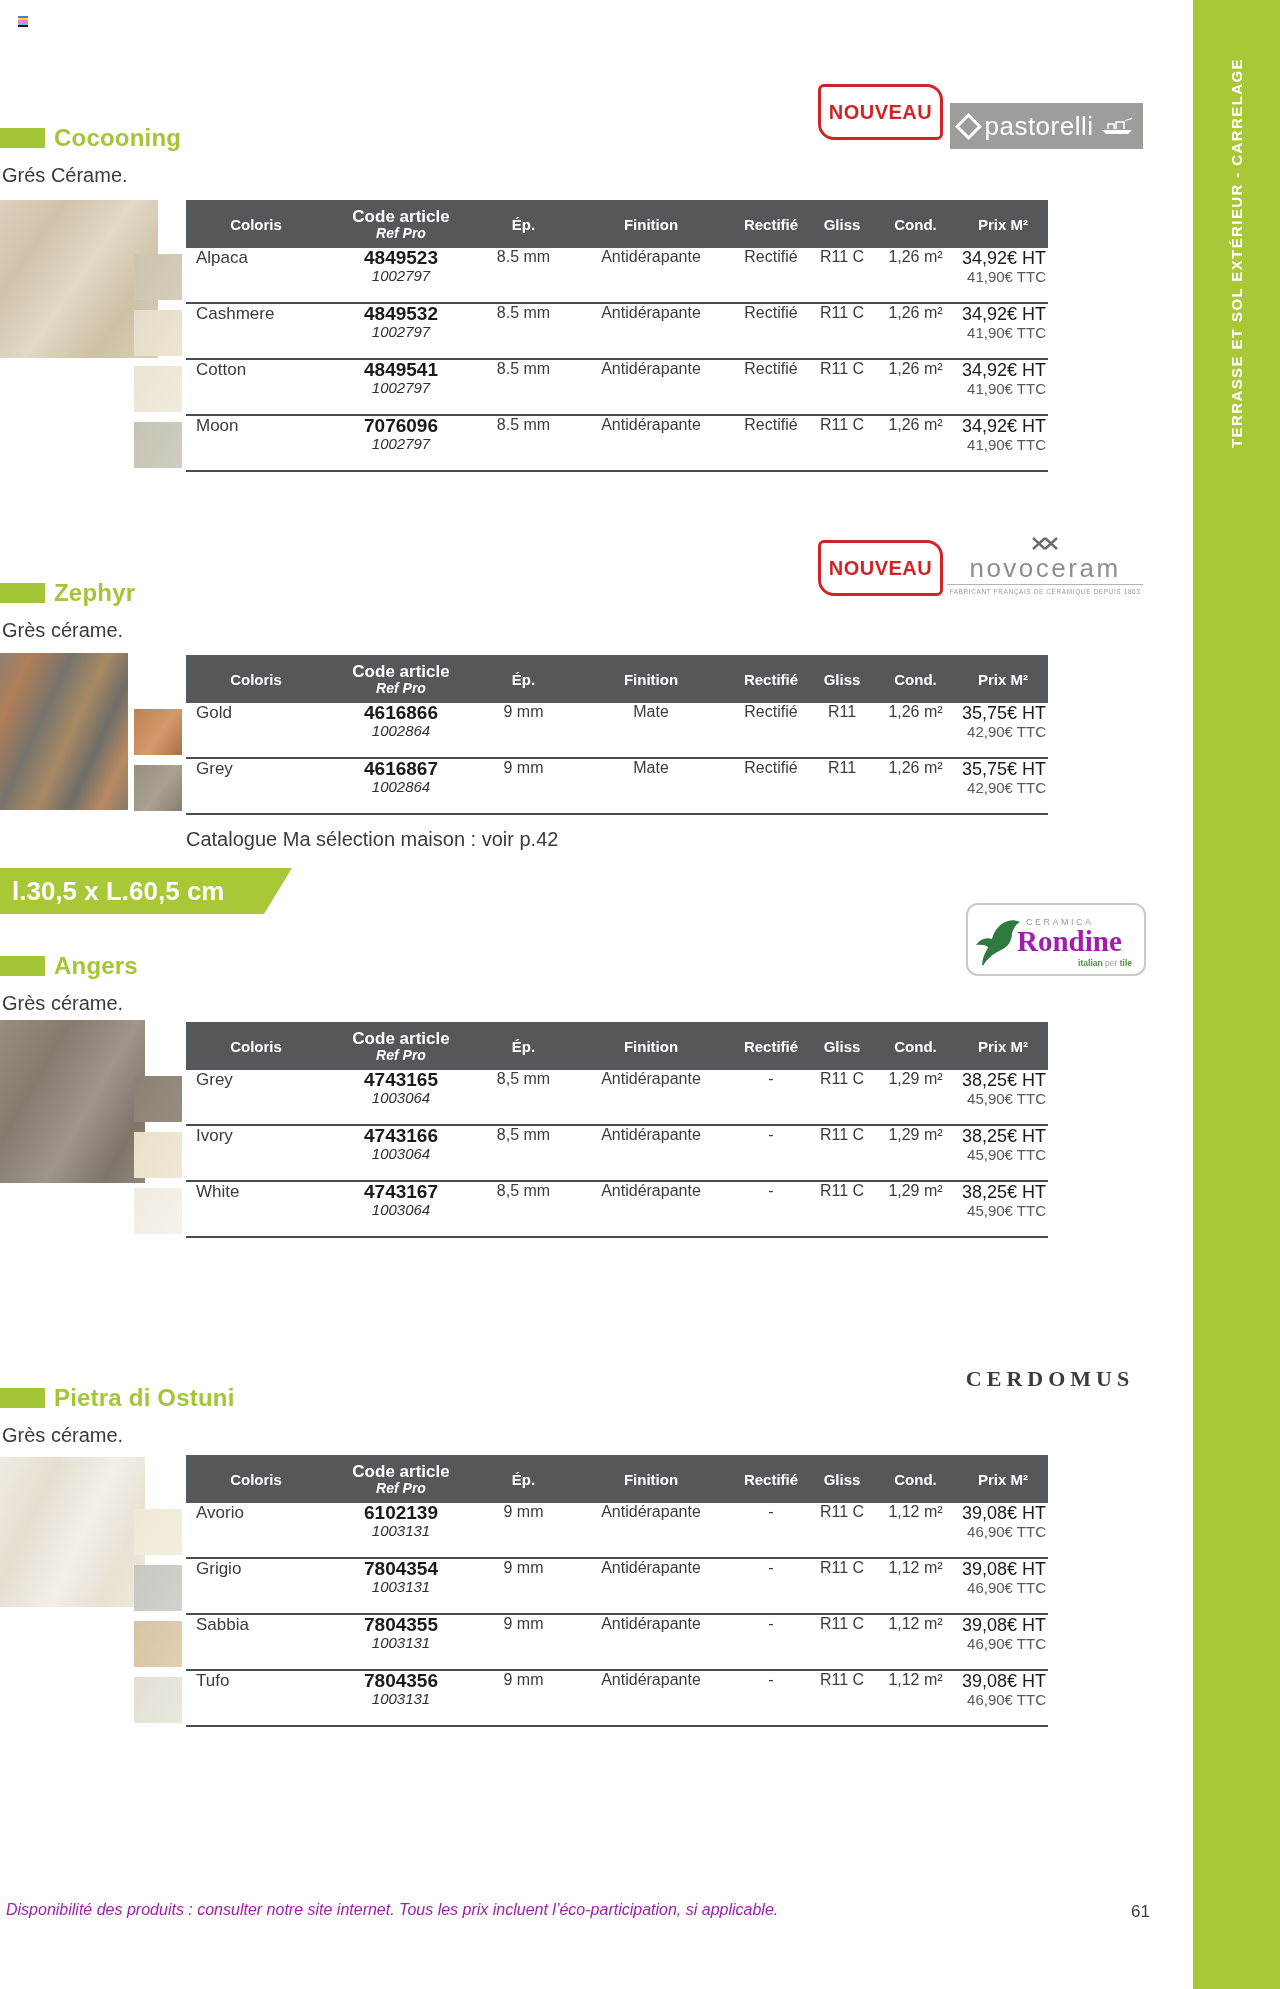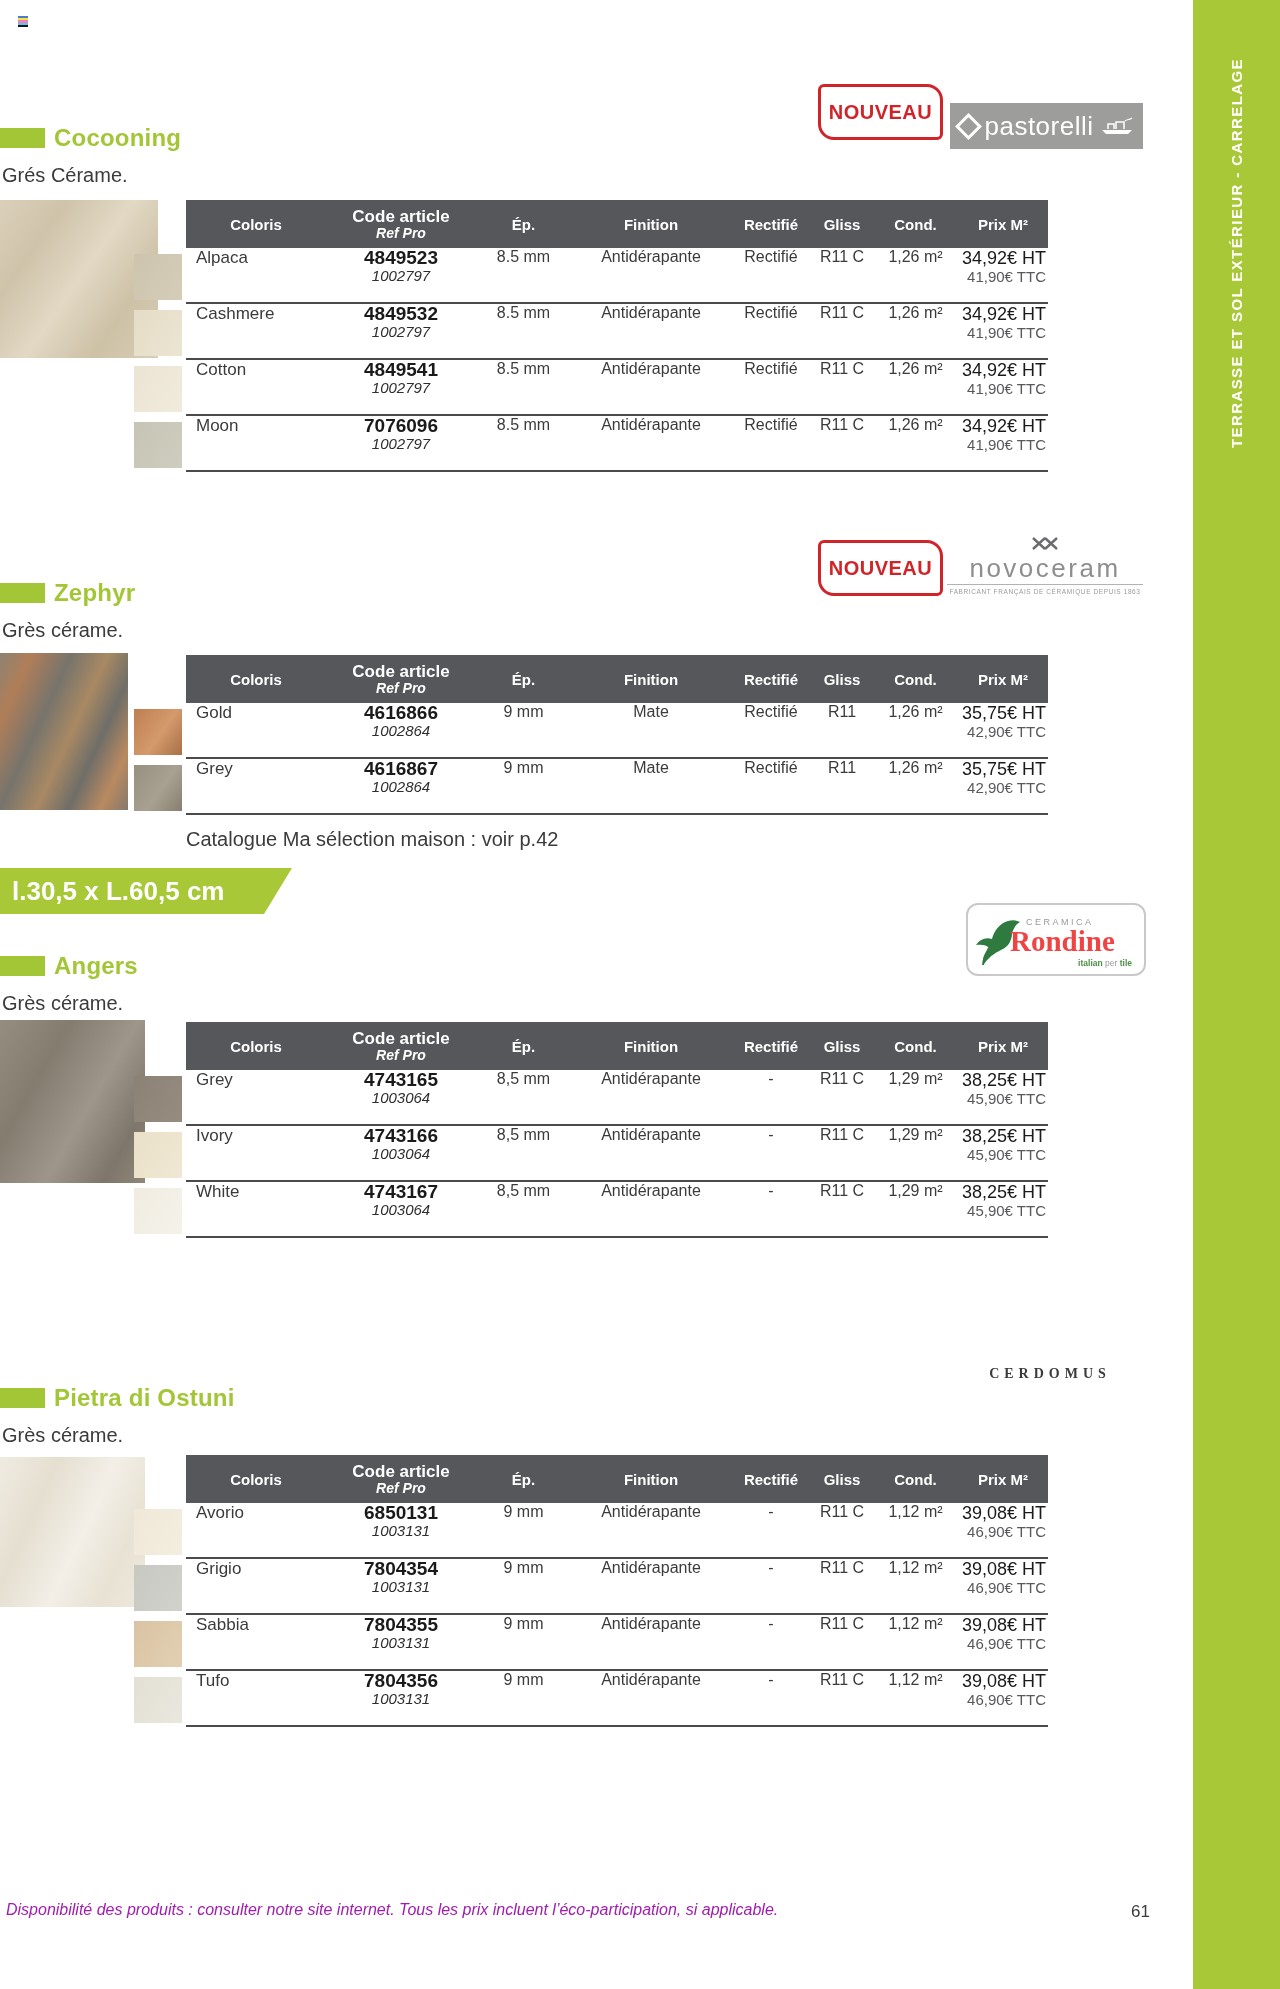--- a/index.html
+++ b/index.html
@@ -45,28 +45,28 @@
   .diamond{width:13px;height:13px;border:3px solid #fff;transform:rotate(45deg);display:inline-block;}
   .novoceram{position:absolute;left:945px;top:536px;width:200px;text-align:center;}
   .novoceram .word{color:#8e8e90;font-size:26px;letter-spacing:2.5px;line-height:26px;}
   .novoceram .rule{height:1px;background:#b3b3b5;margin:3px 2px 3px 2px;}
   .novoceram .tag{color:#9a9a9c;font-size:6.5px;letter-spacing:0.6px;}
   .rondine{
     position:absolute;left:966px;top:903px;width:180px;height:73px;
     border:2px solid #c9c9c9;border-radius:12px;background:#fff;box-sizing:border-box;
   }
   .rondine .rtop{position:absolute;left:58px;top:12px;color:#9a9a9c;font-size:9px;letter-spacing:2.5px;}
-  .rondine .rname{position:absolute;left:42px;top:20px;color:#ef4444;font-size:29px;font-weight:bold;font-family:"Liberation Serif","DejaVu Serif",serif;}
+  .rondine .rname{position:absolute;left:49px;top:20px;color:#a21caf;font-size:29px;font-weight:bold;font-family:"Liberation Serif","DejaVu Serif",serif;}
   .rondine .rtag{position:absolute;right:12px;bottom:6px;font-size:8.5px;font-weight:bold;}
   .rondine .rtag .g{color:#4d8f45;} .rondine .rtag .gr{color:#9a9a9c;font-weight:normal;}
   .rondine svg{position:absolute;left:6px;top:10px;}
   .cerdomus{
     position:absolute;left:955px;top:1366px;width:190px;text-align:center;
     font-family:"Liberation Serif","DejaVu Serif",serif;font-weight:bold;
-    font-size:14px;letter-spacing:5px;color:#3b3b3d;
+    font-size:22px;letter-spacing:5px;color:#3b3b3d;
   }
   
   .bigimg{position:absolute;left:0;}
   .tex-cocooning{background:linear-gradient(125deg,#dbd0ba 0%,#cfc3aa 25%,#e2d8c4 50%,#cdc1a6 75%,#d8cdb6 100%);}
   .tex-zephyr{background:linear-gradient(115deg,#8d8273 0%,#b07e58 16%,#77746c 36%,#a98963 54%,#6f6e68 70%,#b98a60 86%,#85796c 100%);}
   .tex-angers{background:linear-gradient(120deg,#958d80 0%,#847c6f 30%,#9e968b 58%,#7e766a 82%,#8f8779 100%);}
   .tex-pietra{background:linear-gradient(115deg,#f0ebe1 0%,#e5dfd1 28%,#f3efe7 55%,#e8e2d4 78%,#eee9dd 100%);}
   
   .ptable{position:absolute;left:186px;width:862px;}
   .thead{display:flex;background:#56575b;height:48px;align-items:center;color:#fff;}
@@ -401,21 +401,21 @@
       <div class="hc c4">Finition</div>
       <div class="hc c5">Rectifié</div>
       <div class="hc c6">Gliss</div>
       <div class="hc c7">Cond.</div>
       <div class="hc c8">Prix M²</div>
     </div>
     <div class="trow">
       <div class="swatch sw-avorio"></div>
       <div class="tc c1">Avorio</div>
       <div class="tc c2">
-        <div class="code-num">6850131</div>
+        <div class="code-num">6102139</div>
         <div class="code-ref">1003131</div>
       </div>
       <div class="tc c3">9 mm</div>
       <div class="tc c4">Antidérapante</div>
       <div class="tc c5">-</div>
       <div class="tc c6">R11 C</div>
       <div class="tc c7">1,12 m²</div>
       <div class="tc c8">
         <div class="price-ht">39,08€ HT</div>
         <div class="price-ttc">46,90€ TTC</div>

